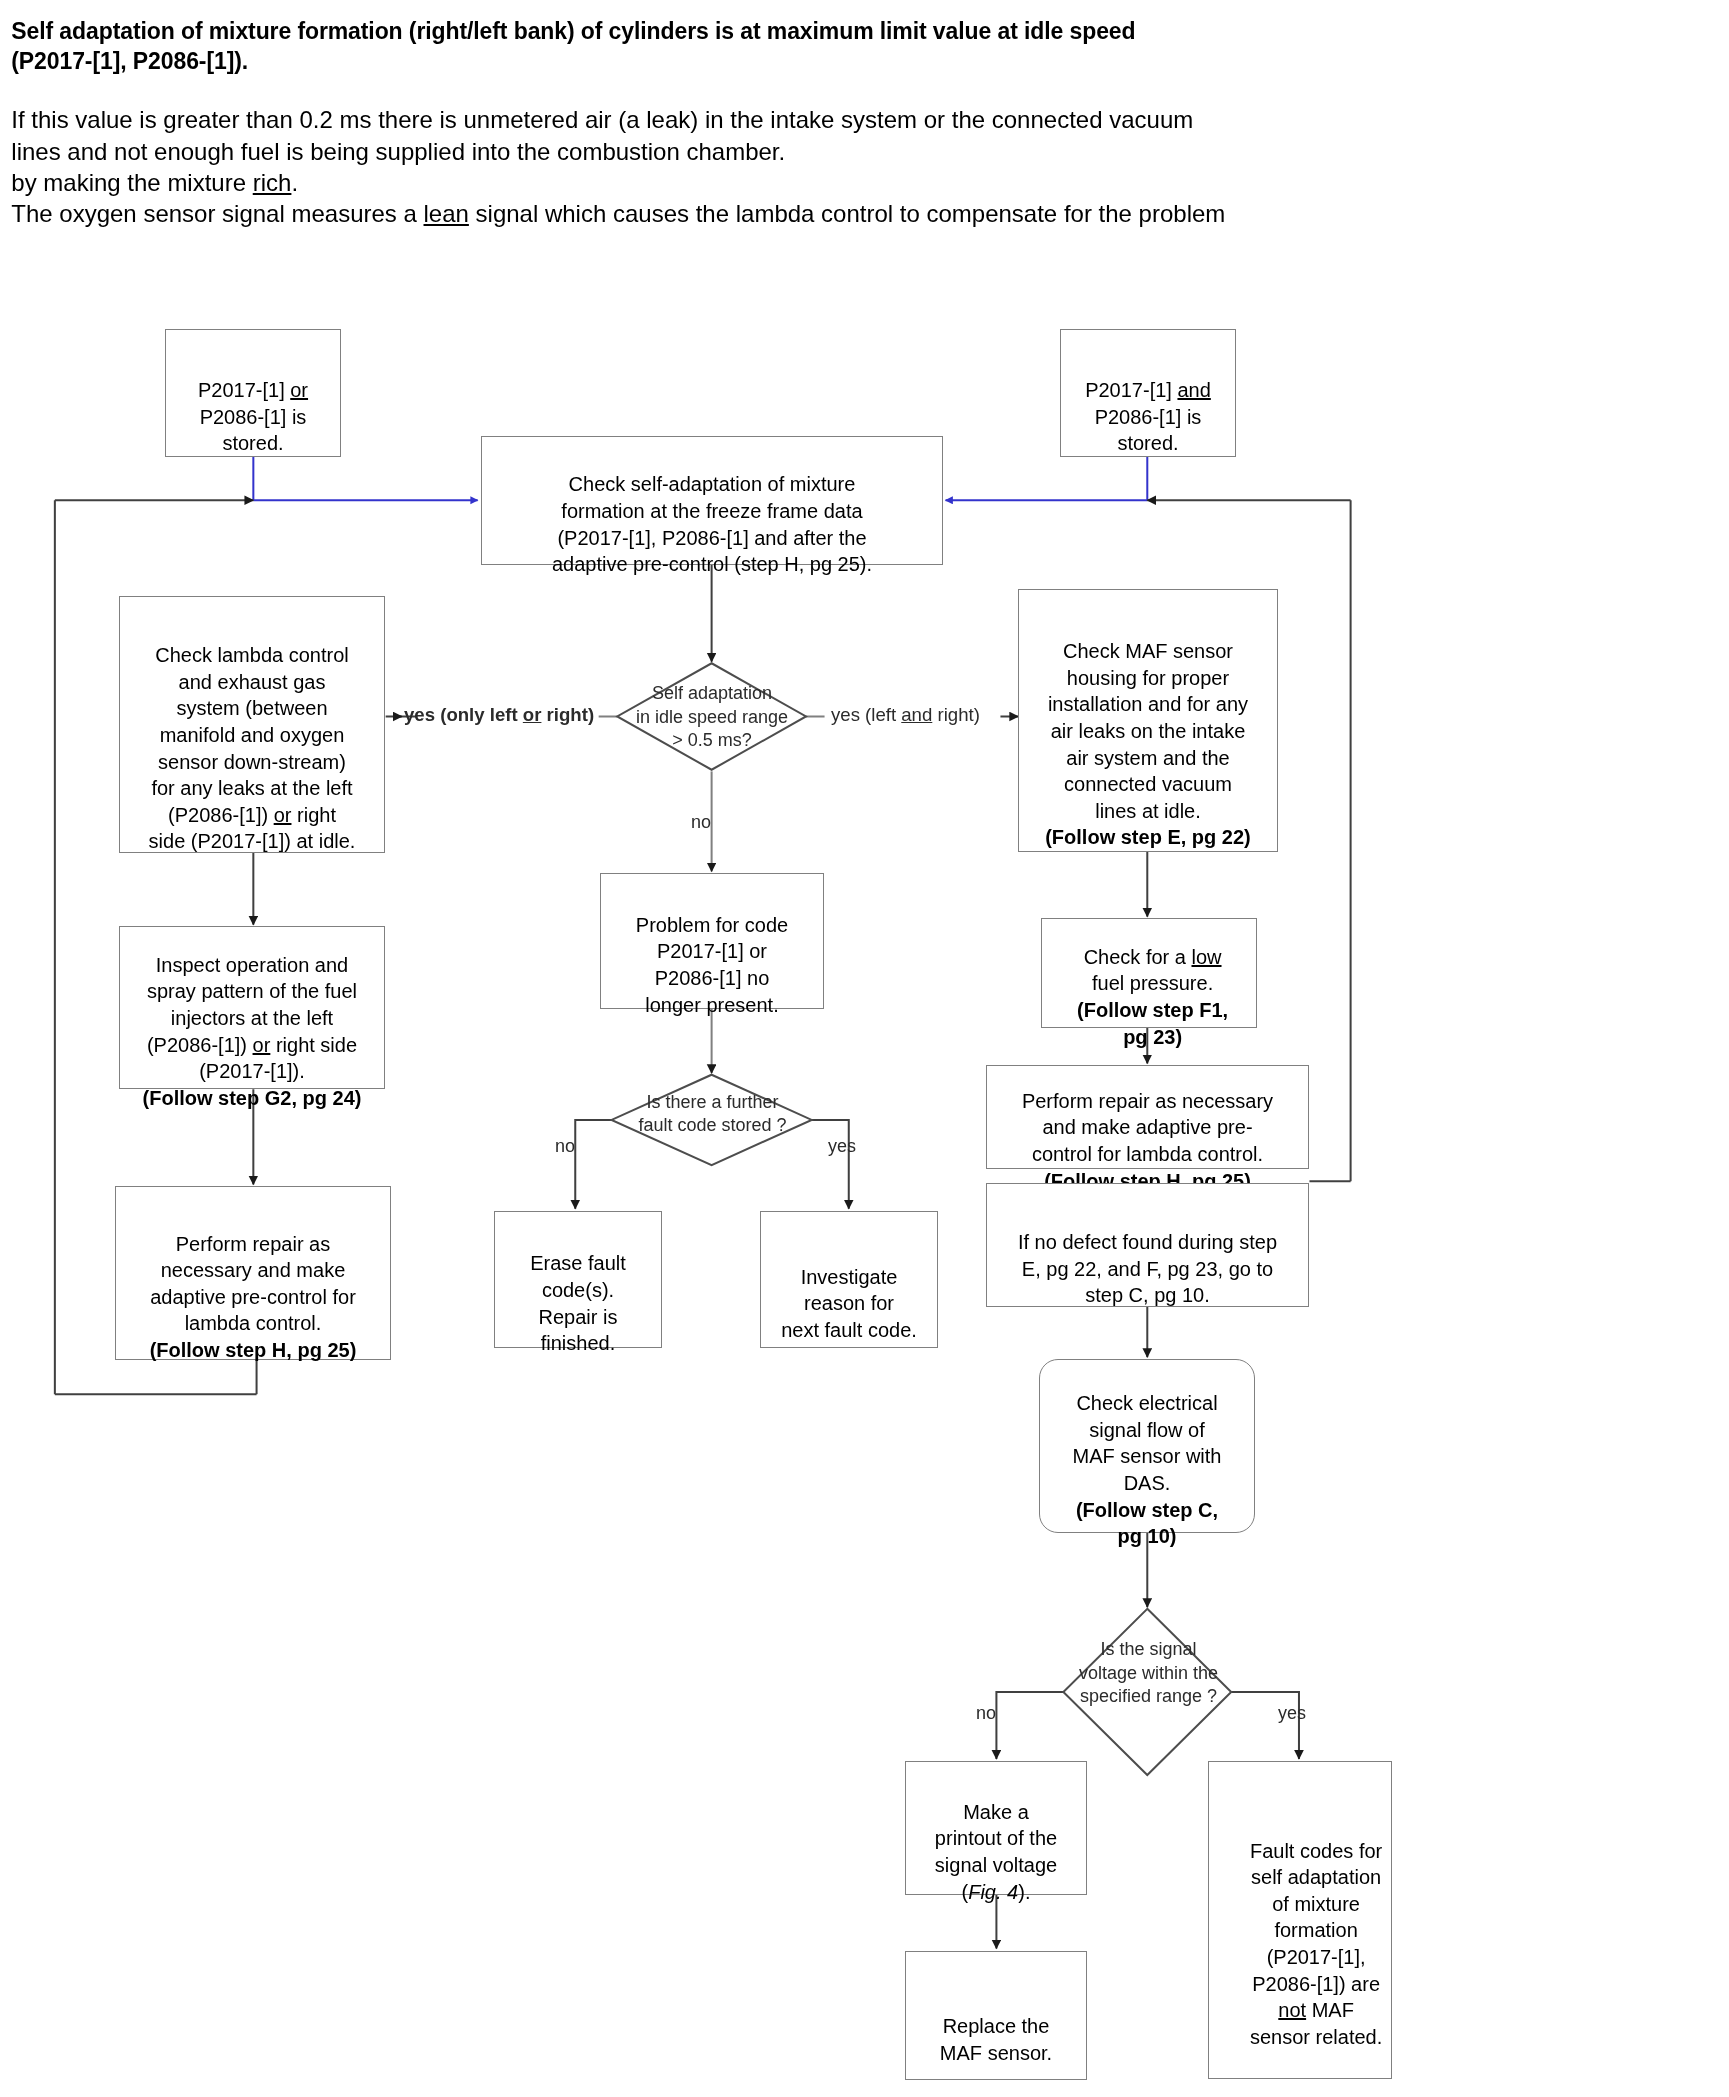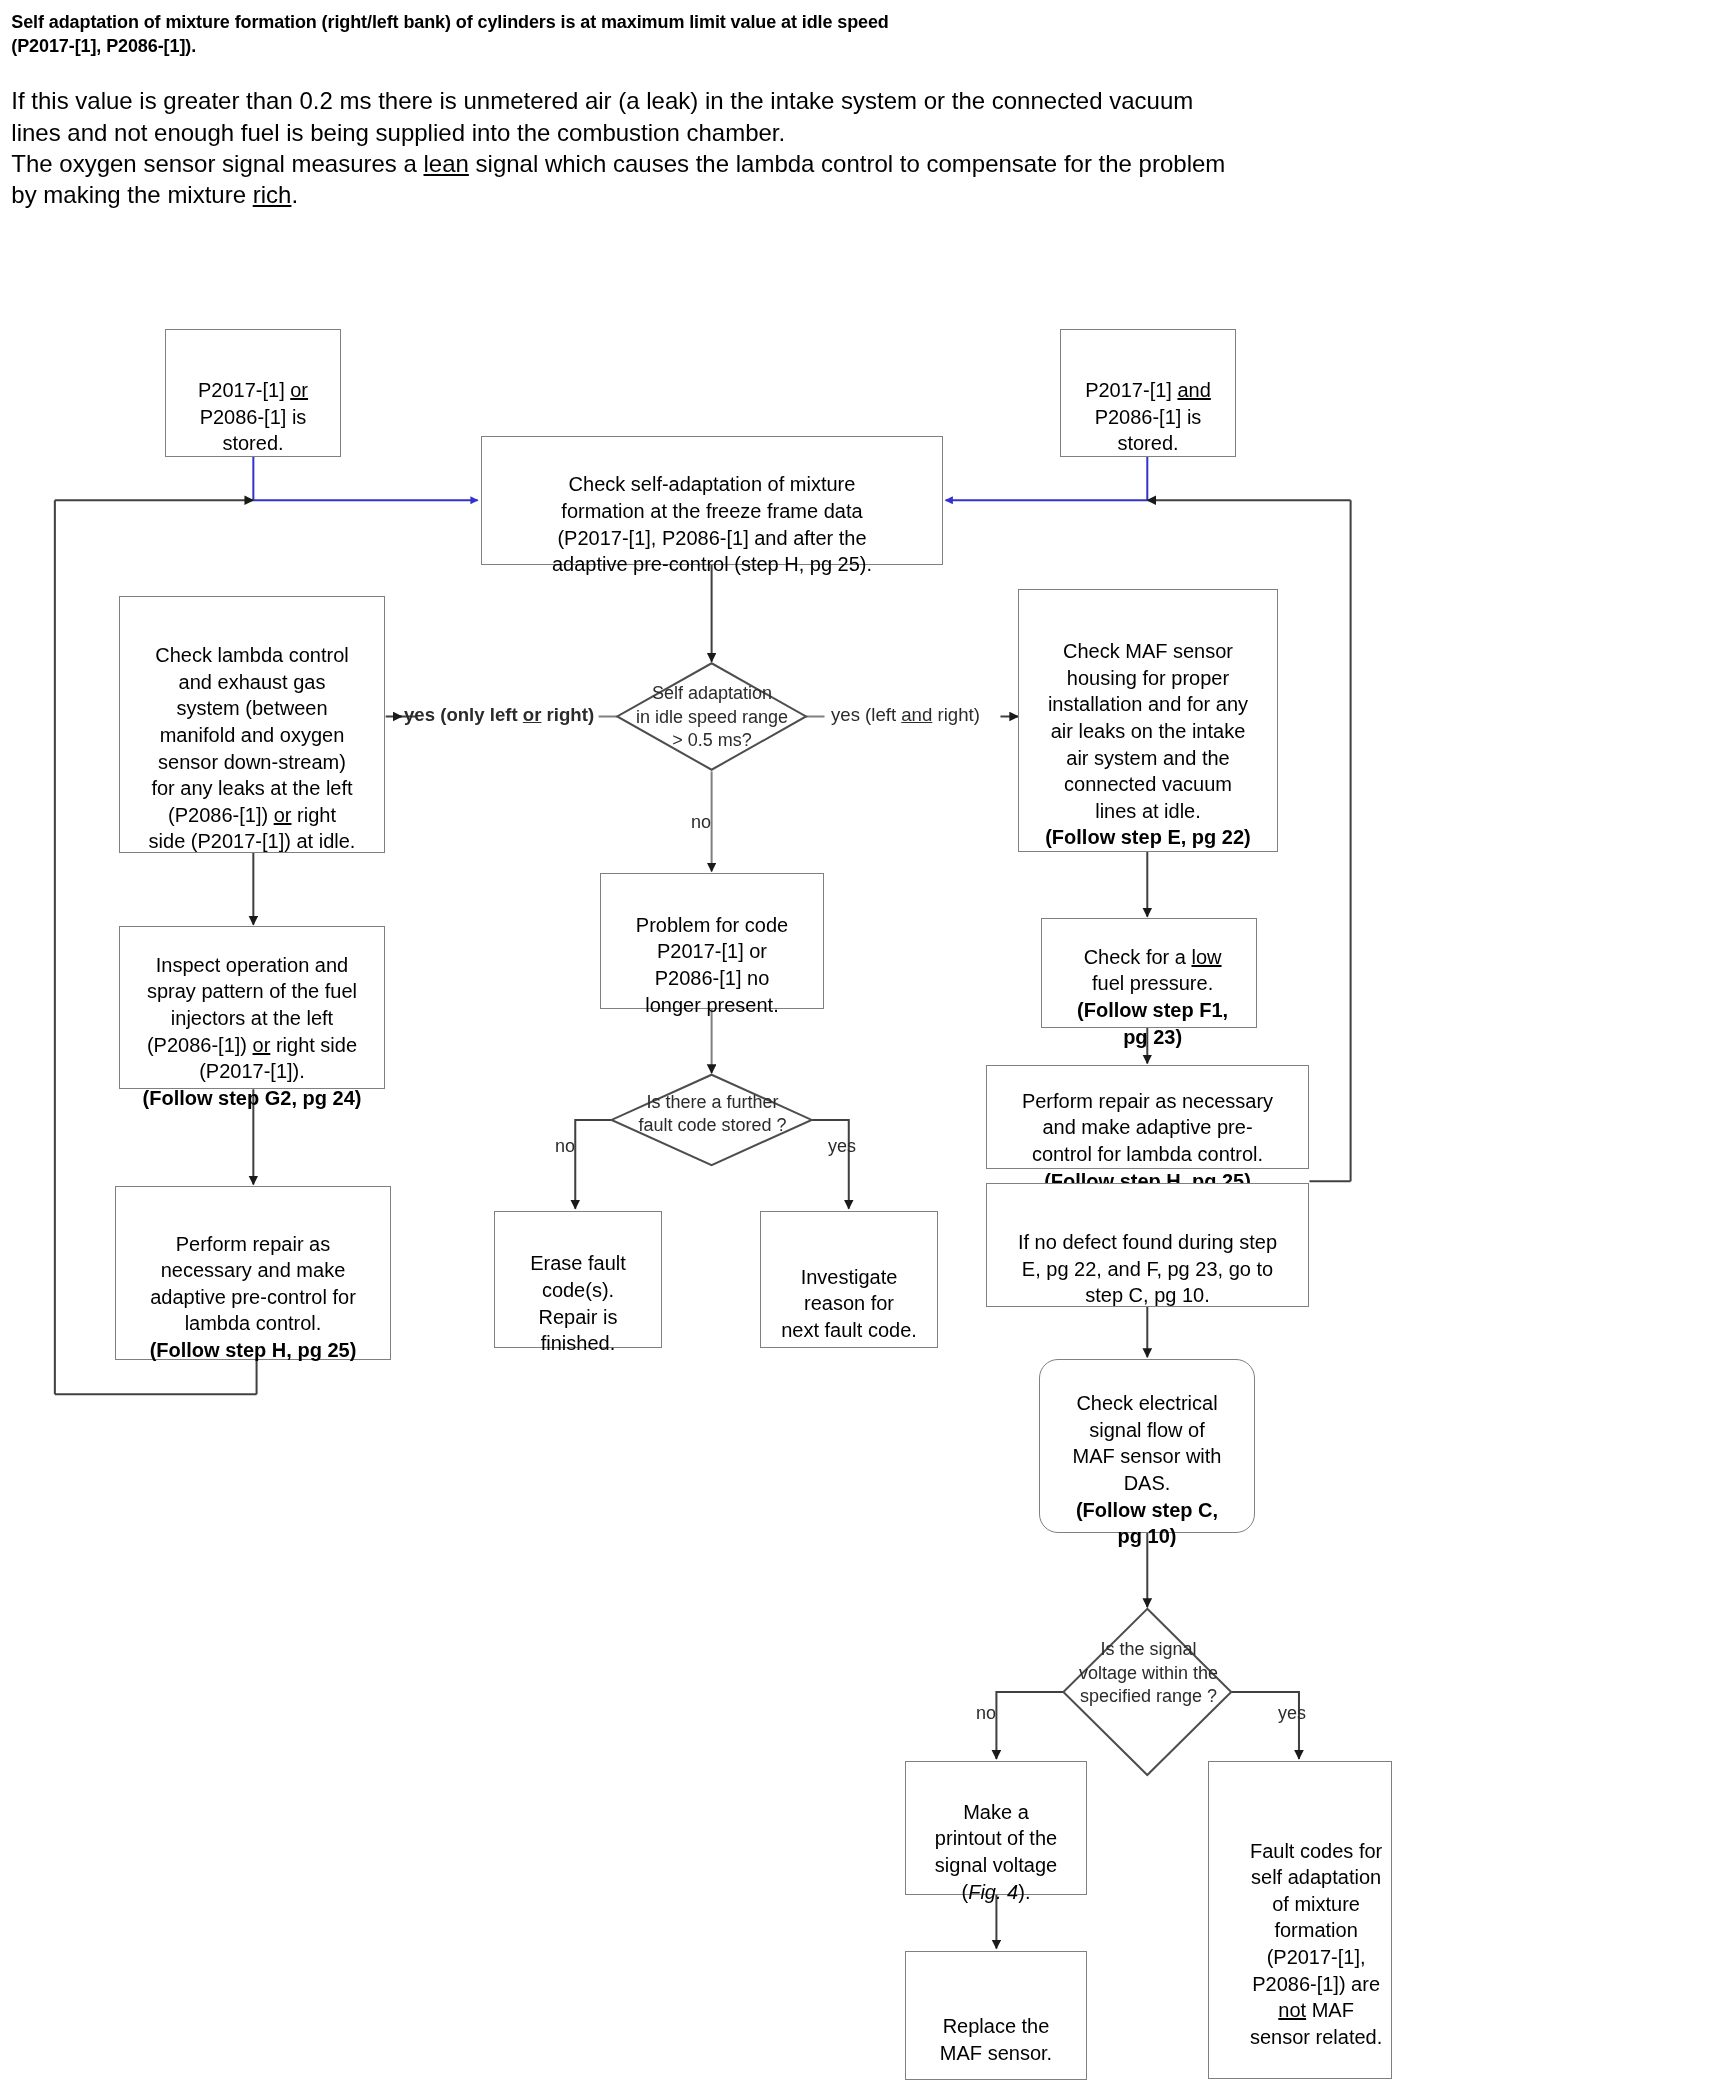--- a/index.html
+++ b/index.html
@@ -10,24 +10,25 @@
     height:2097px;
     position:relative;
     overflow:hidden;
   }
   
   #intro{
     position:absolute;
     left:11.3px; top:11.3px; width:1703px;
   }
   #intro .title{
-    font-size:18px;
+    font-size:23px;
     font-weight:bold;
     line-height:1.30;
     letter-spacing:-0.1px;
+    margin-top:6px;
   }
   #intro .para{
     font-size:24px;
     line-height:1.30;
     margin-top:27.4px;
   }
   #intro .para2{
     font-size:24px;
     line-height:1.30;
     margin-top:0px;
@@ -89,24 +90,24 @@
   <div class="title">
     <div>Self adaptation of mixture formation (right/left bank) of cylinders is at maximum limit value at idle speed</div>
     <div>(P2017-[1], P2086-[1]).</div>
   </div>
   <div class="para">
     <div>If this value is greater than 0.2 ms there is unmetered air (a leak) in the intake system or the connected vacuum</div>
     <div>lines and not enough fuel is being supplied into the combustion chamber.</div>
   </div>
   <div class="para2">
     <div>
-      <span>The oxygen sensor signal measures a </span><u class="ul">lean</u><span> signal which causes the lambda control to compensate for the problem</span>
+      <span>by making the mixture </span><u class="ul">rich</u><span>.</span>
     </div>
     <div>
-      <span>by making the mixture </span><u class="ul">rich</u><span>.</span>
+      <span>The oxygen sensor signal measures a </span><u class="ul">lean</u><span> signal which causes the lambda control to compensate for the problem</span>
     </div>
   </div>
 </div>
 
 <div id="chart">
 
 <svg id="wires" viewBox="0 0 2143 2599" width="1729" height="2097" xmlns="http://www.w3.org/2000/svg">
   <defs>
     <marker id="arrB" markerWidth="11" markerHeight="11" refX="9" refY="5" orient="auto" markerUnits="userSpaceOnUse">
       <path d="M0,0 L10,5 L0,10 z" fill="#3333cc"></path>

